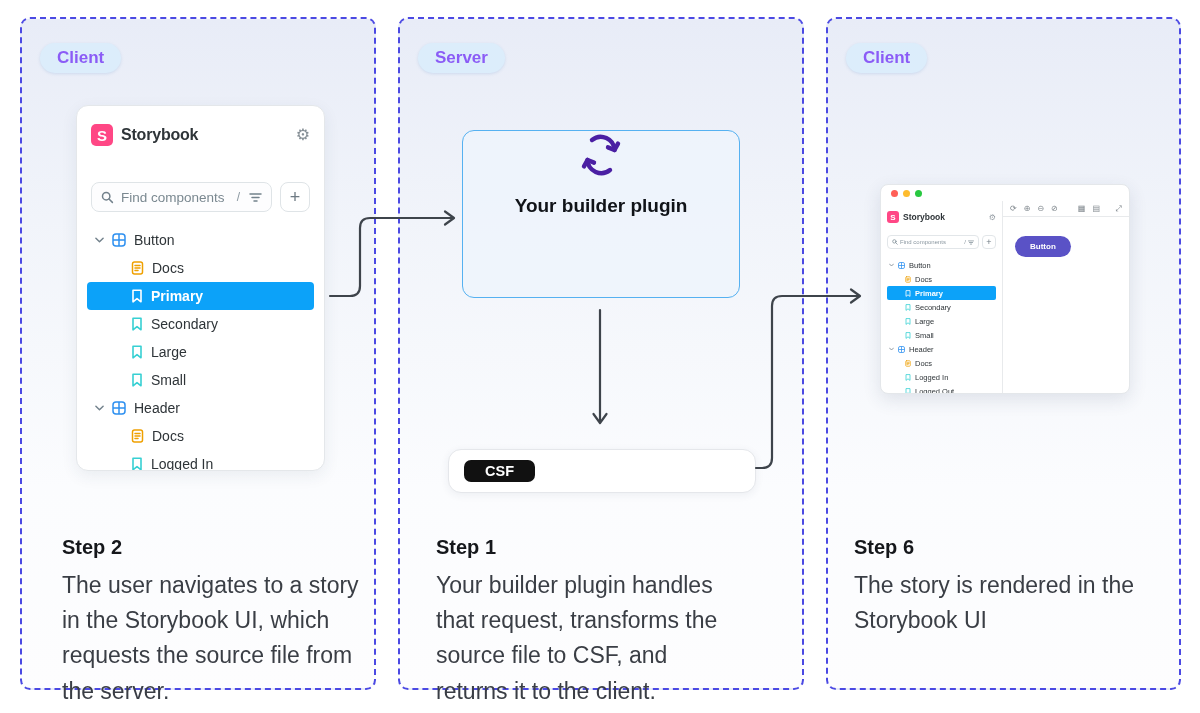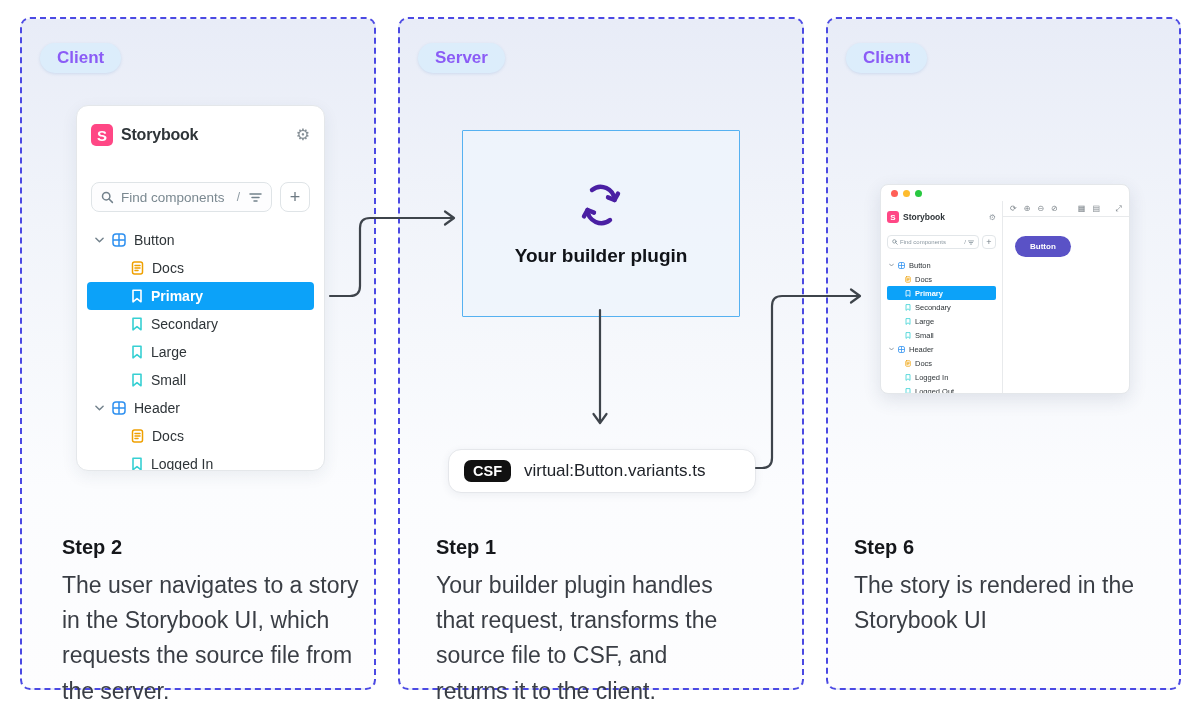--- a/index.html
+++ b/index.html
@@ -48,30 +48,30 @@
   svg.ic { flex:none; }
   .chev  { width:9px;  height:6px; }  .chev path { stroke:#73828C; stroke-width:1.6; fill:none; stroke-linecap:round; stroke-linejoin:round; }
   .grid  { width:14px; height:14px; } .grid * { stroke:#2E90F0; stroke-width:1.5; fill:none; }
   .doc   { width:13px; height:14px; } .doc  * { stroke:#EFA000; stroke-width:1.5; fill:none; stroke-linecap:round; }
   .bm    { width:12px; height:14px; } .bm path { stroke:#37D0D3; stroke-width:1.6; fill:none; stroke-linejoin:round; }
   .sel .bm path { stroke:#ffffff; }
   .mag   { width:13px; height:13px; } .mag * { stroke:#73828C; stroke-width:1.5; fill:none; stroke-linecap:round; }
   .filt  { width:13px; height:11px; } .filt * { stroke:#73828C; stroke-width:1.5; stroke-linecap:round; }
 
   
-  .plugin-box { position:absolute; left:62px; top:111px; width:278px; height:187px;
-                border:1.5px solid #55B1F1; border-radius:1px; background:rgba(238,244,252,.75);
-                display:flex; flex-direction:column; align-items:center; justify-content:center; gap:16px; }
+  .plugin-box { position:absolute; left:62px; top:111px; width:278px; height:168px;
+                border:1.5px solid #55B1F1; border-radius:12px; background:rgba(238,244,252,.75);
+                display:flex; flex-direction:column; align-items:center; gap:16px; }
   .sync { width:48px; height:48px; }
   .sync path { stroke:#4A1FA3; stroke-width:4.4; fill:none; stroke-linecap:round; stroke-linejoin:round; }
   .plugin-label { font-size:19px; font-weight:800; color:#101318; }
   .csf-pill { position:absolute; left:48px; top:430px; width:308px; height:44px; background:#fff;
               border:1px solid #E5E7EB; border-radius:13px; display:flex; align-items:center; gap:13px;
               padding:0 15px; box-shadow:0 2px 8px rgba(40,60,90,.07); }
-  .csf-badge { background:#111; color:#fff; font-size:14.5px; font-weight:700; padding:3px 9px; border-radius:7px; }
+  .csf-badge { background:#111; color:#fff; font-size:14.5px; font-weight:700; padding:3px 21px; border-radius:7px; }
   .csf-file { font-size:17px; color:#20242A; }
 
   
   .arrows { position:absolute; inset:0; width:1200px; height:713px; pointer-events:none; z-index:5; }
   .arrows path { stroke:#3E444B; stroke-width:2.2; fill:none; stroke-linecap:round; stroke-linejoin:round; }
 
   
   .mini-win { position:absolute; left:52px; top:165px; width:250px; height:210px; background:#fff;
               border:1px solid #E4E7EA; border-radius:8px; overflow:hidden;
               box-shadow:0 6px 18px rgba(40,60,90,.12); }
@@ -223,21 +223,20 @@
         <path d="M15 9 A13.8 13.8 0 0 1 37.5 19"></path>
         <path d="M37.5 19 L41 12.6 M37.5 19 L31 16.4"></path>
         <path d="M33 39 A13.8 13.8 0 0 1 10.5 29"></path>
         <path d="M10.5 29 L7 35.4 M10.5 29 L17 31.6"></path>
       </svg>
       <div class="plugin-label">Your builder plugin</div>
     </div>
 
     <div class="csf-pill">
       <span class="csf-badge">CSF</span>
-      <span class="csf-file">virtual:Button.variants.ts</span>
     </div>
 
     <div class="step" style="left:36px; top:517px;">
       <div class="step-title">Step 1</div>
       <div class="step-body">Your builder plugin handles that request, transforms the source file to CSF, and returns it to the client.</div>
     </div>
   </div>
 
   <div class="panel panel3">
     <div class="badge">Client</div>

